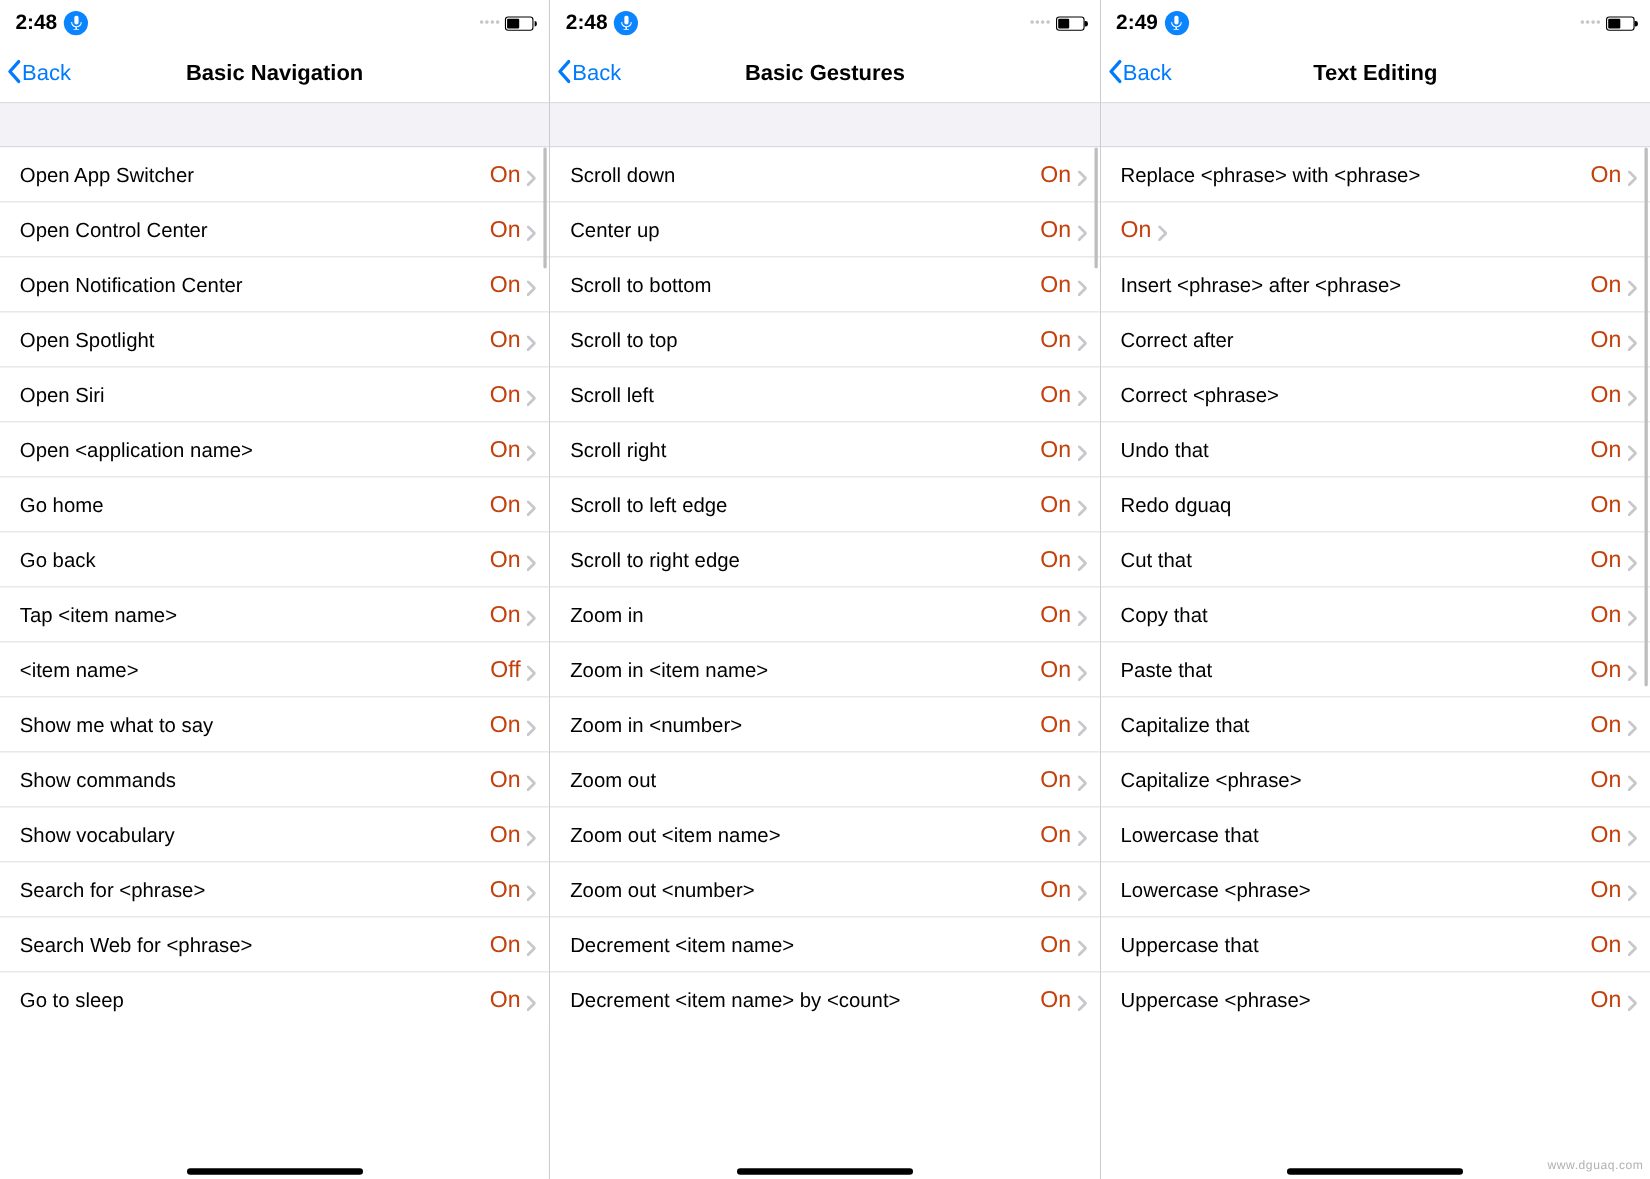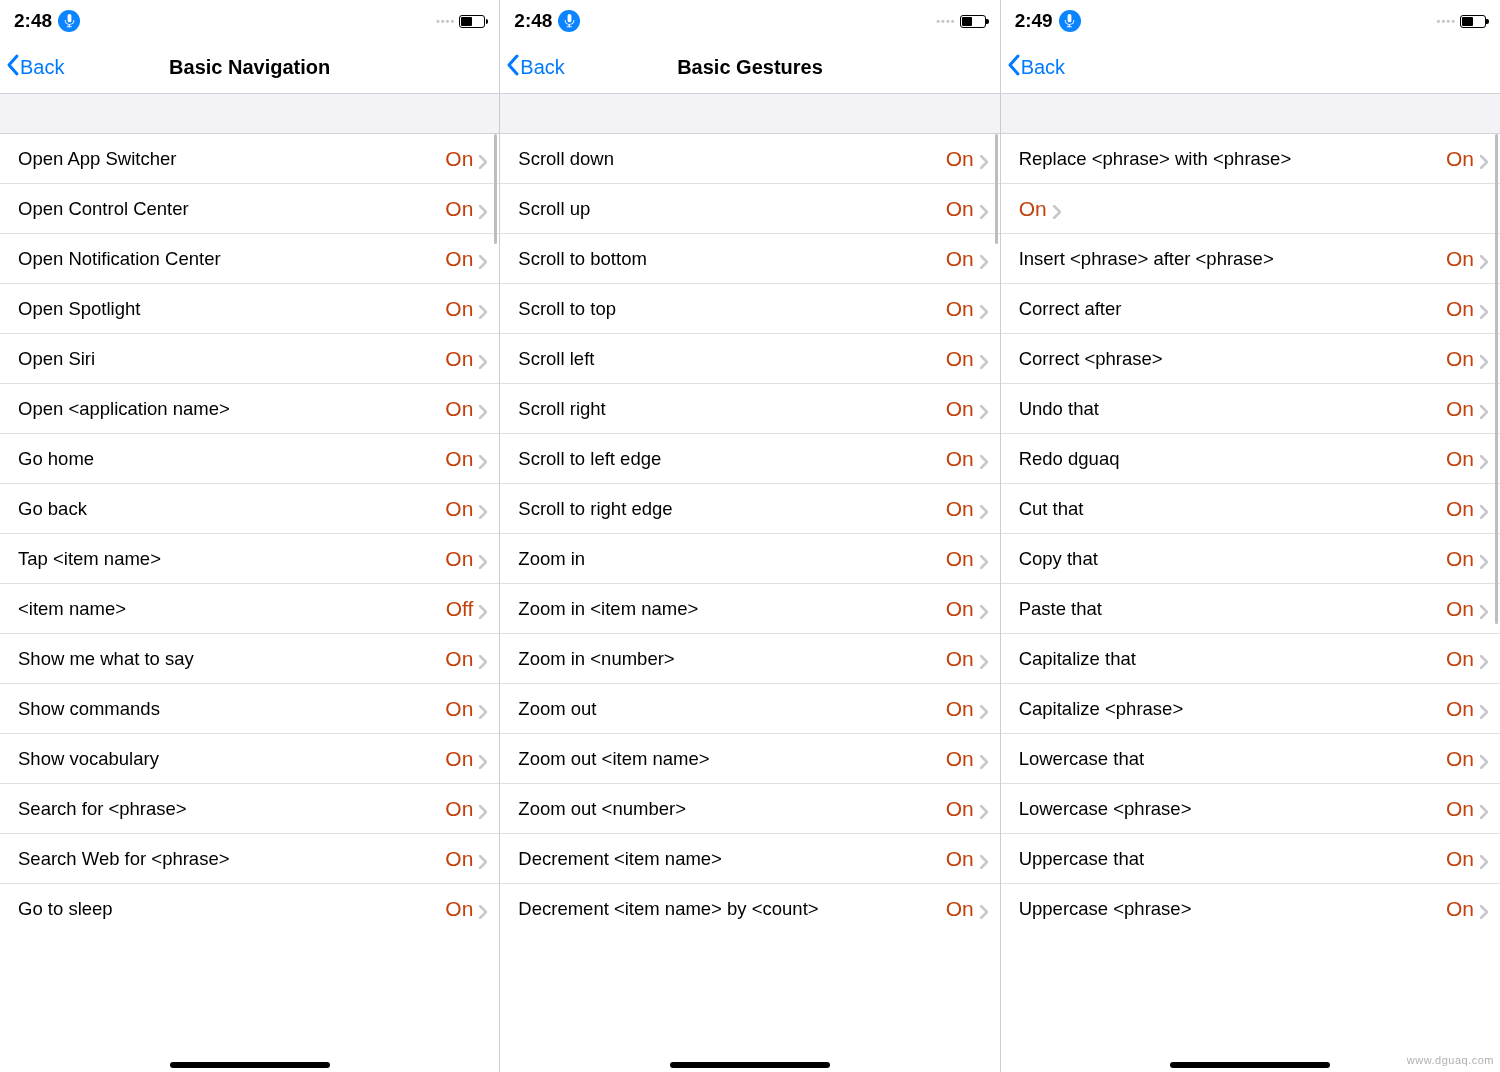--- a/index.html
+++ b/index.html
@@ -222,21 +222,21 @@
         <div class="section-gap"></div>
         <div class="list">
           <div class="row">
             <span class="label">Scroll down</span>
             <span class="value">On</span>
             <span class="chev"><svg viewBox="0 0 8 14">
                 <polyline points="1,1 7,7 1,13"></polyline>
               </svg></span>
           </div>
           <div class="row">
-            <span class="label">Scroll up</span>
+            <span class="label">Center up</span>
             <span class="value">On</span>
             <span class="chev"><svg viewBox="0 0 8 14">
                 <polyline points="1,1 7,7 1,13"></polyline>
               </svg></span>
           </div>
           <div class="row">
             <span class="label">Scroll to bottom</span>
             <span class="value">On</span>
             <span class="chev"><svg viewBox="0 0 8 14">
                 <polyline points="1,1 7,7 1,13"></polyline>
@@ -357,20 +357,21 @@
           </span>
         </div>
       </div>
       <div class="navbar">
         <div class="back-btn">
           <span><svg viewBox="0 0 14 24">
               <polyline points="11,3 3,12 11,21"></polyline>
             </svg></span>
           <span>Back</span>
         </div>
+        <div class="nav-title">Text Editing</div>
       </div>
       <div class="list-wrap">
         <div class="section-gap"></div>
         <div class="list">
           <div class="row">
             <span class="label">Replace &lt;phrase&gt; with &lt;phrase&gt;</span>
             <span class="value">On</span>
             <span class="chev"><svg viewBox="0 0 8 14">
                 <polyline points="1,1 7,7 1,13"></polyline>
               </svg></span>

